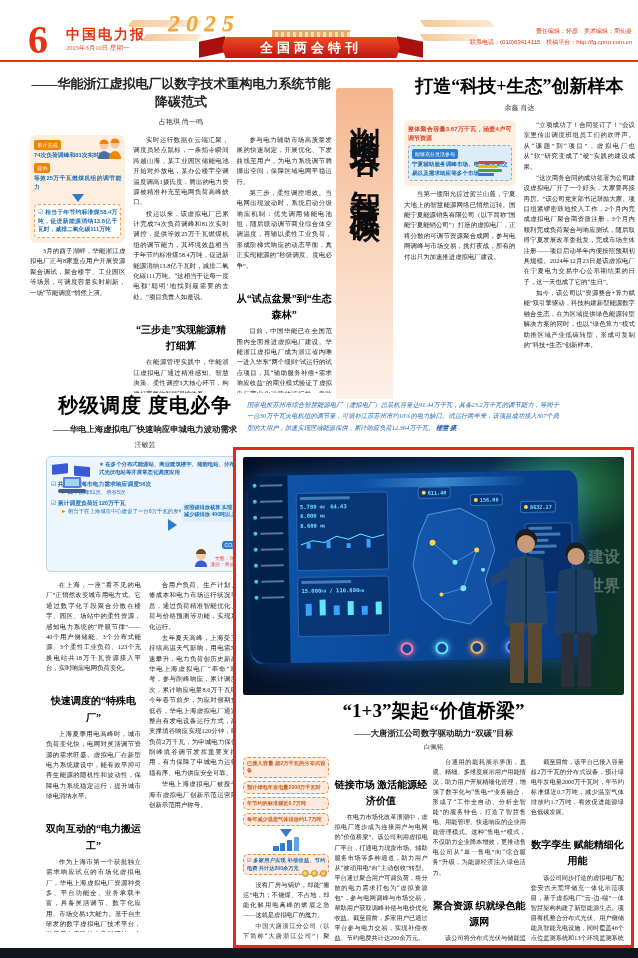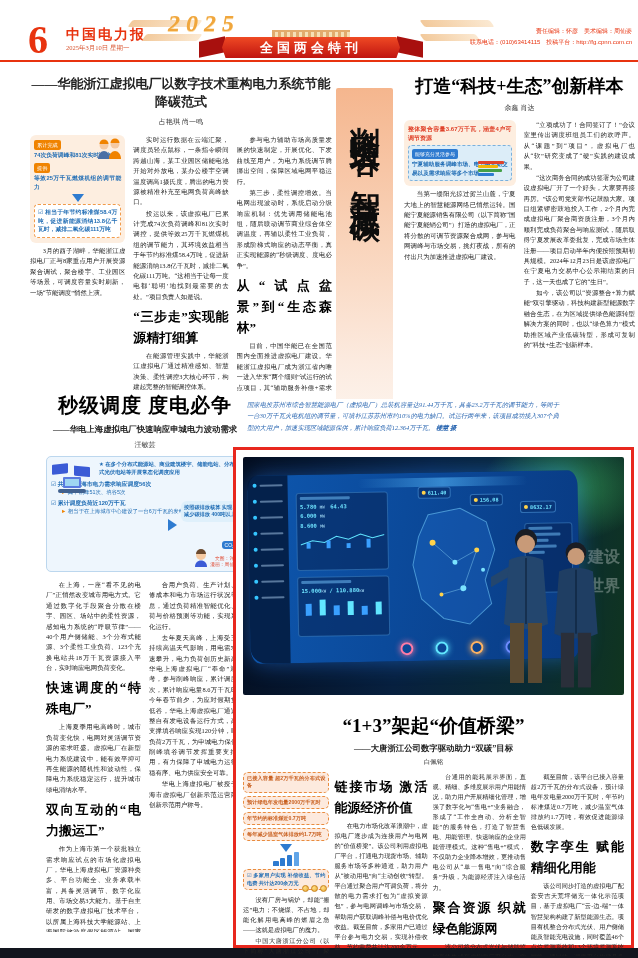--- a/index.html
+++ b/index.html
@@ -30,21 +30,21 @@
   .mast-right { position:absolute; right:6px; top:26px; text-align:right; color:#e8330f; font-size:6px; line-height:1.9;
     font-family:"Liberation Sans","DejaVu Sans",sans-serif; }
   .mast-rule { position:absolute; left:0; top:60px; width:100%; height:2px; background:#e8330f; }
   
   .art-title { text-align:center; font-weight:bold; color:#000; }
   .art-sub { text-align:center; font-weight:bold; color:#222; }
   .art-by { text-align:center; color:#333; font-family:"Liberation Sans","DejaVu Sans",sans-serif; }
   .cols { display:flex; }
   .col { text-align:justify; overflow:hidden; font-size:6.4px; line-height:1.62; color:#222; }
   .col p { margin:0 0 1px; text-indent:2em; }
-  .col h4 { font-size:13px; margin:4px 0 3px; color:#000; }
+  .col h4 { font-size:10px; text-align:center; margin:20px 0 3px; color:#000; }
   
   #a1 { position:absolute; left:30px; top:70px; width:302px; }
   #a1 .art-title { font-size:21px; letter-spacing:1px; }
   #a1 .art-sub { font-size:13px; margin-top:5px; }
   #a1 .art-by { font-size:7px; margin-top:6px; }
   #a1 .cols { gap:8px; margin-top:8px; height:258px; }
   #a1 .col { width:95.3px; }
   .infog { background:#fdeee0; border-radius:6px; padding:5px 4px; position:relative;
     font-family:"Liberation Sans","DejaVu Sans",sans-serif; }
   .infog .badge { display:inline-block; background:#f08300; color:#fff; font-size:5.2px; padding:1px 3px; border-radius:2px; margin-bottom:1px; }
@@ -117,21 +117,21 @@
   .num small { color:#aee6ff; font-size:4px; font-weight:normal; }
   .chip { position:absolute; background:rgba(9,52,118,.8); border:1px solid rgba(100,185,255,.45); border-radius:3px;
     color:#6fe3ff; font-size:5.2px; font-weight:bold; padding:2px 3px; font-family:"DejaVu Sans Mono","Liberation Mono",monospace; }
   .chip i { display:inline-block; width:4px; height:4px; border-radius:50%; background:#ffd24a; margin-right:2px; }
   .gauges { position:absolute; left:150px; bottom:6px; display:flex; gap:22px; }
   .gauge { width:13px; height:13px; border-radius:50%; }
   .g1{ border:2.5px solid #ff7ba6; box-shadow:0 0 6px #ff7ba6; } .g2{ border:2.5px solid #61e6ff; box-shadow:0 0 6px #61e6ff; }
   .g3{ border:2.5px solid #ffb361; box-shadow:0 0 6px #ffb361; } .g4{ border:2.5px solid #6f8cff; box-shadow:0 0 6px #6f8cff; }
   .wall-txt { position:absolute; right:4px; top:86px; color:rgba(255,255,255,.3); font-size:16px; font-weight:bold; line-height:1.8; text-align:center; }
   .worker { position:absolute; }
-  #a4-head { text-align:center; margin-top:18px; }
+  #a4-head { text-align:center; margin-top:3px; }
   #a4-head .art-title { font-size:19px; }
   #a4-head .art-sub { font-size:8.4px; margin-top:4px; }
   #a4-head .art-by { font-size:6.5px; margin-top:4px; }
   #a4 .cols { gap:5px; margin-top:5px; height:184px; }
   #a4 .col { width:96px; font-size:6.2px; }
   #a4 .col.info-col { width:89px; }
   .chip4 { background:#fdeade; border:1px dashed #e98c3e; border-radius:5px; padding:2px 3px; color:#c85f1e; font-weight:bold;
     font-size:5.2px; line-height:1.4; margin-bottom:3px; font-family:"Liberation Sans","DejaVu Sans",sans-serif; text-indent:0; }
   .chip4.blue { color:#1f6cb4; }
   .mini-bars { display:flex; align-items:flex-end; gap:1.5px; height:12px; margin:1px auto 3px; width:26px; }

